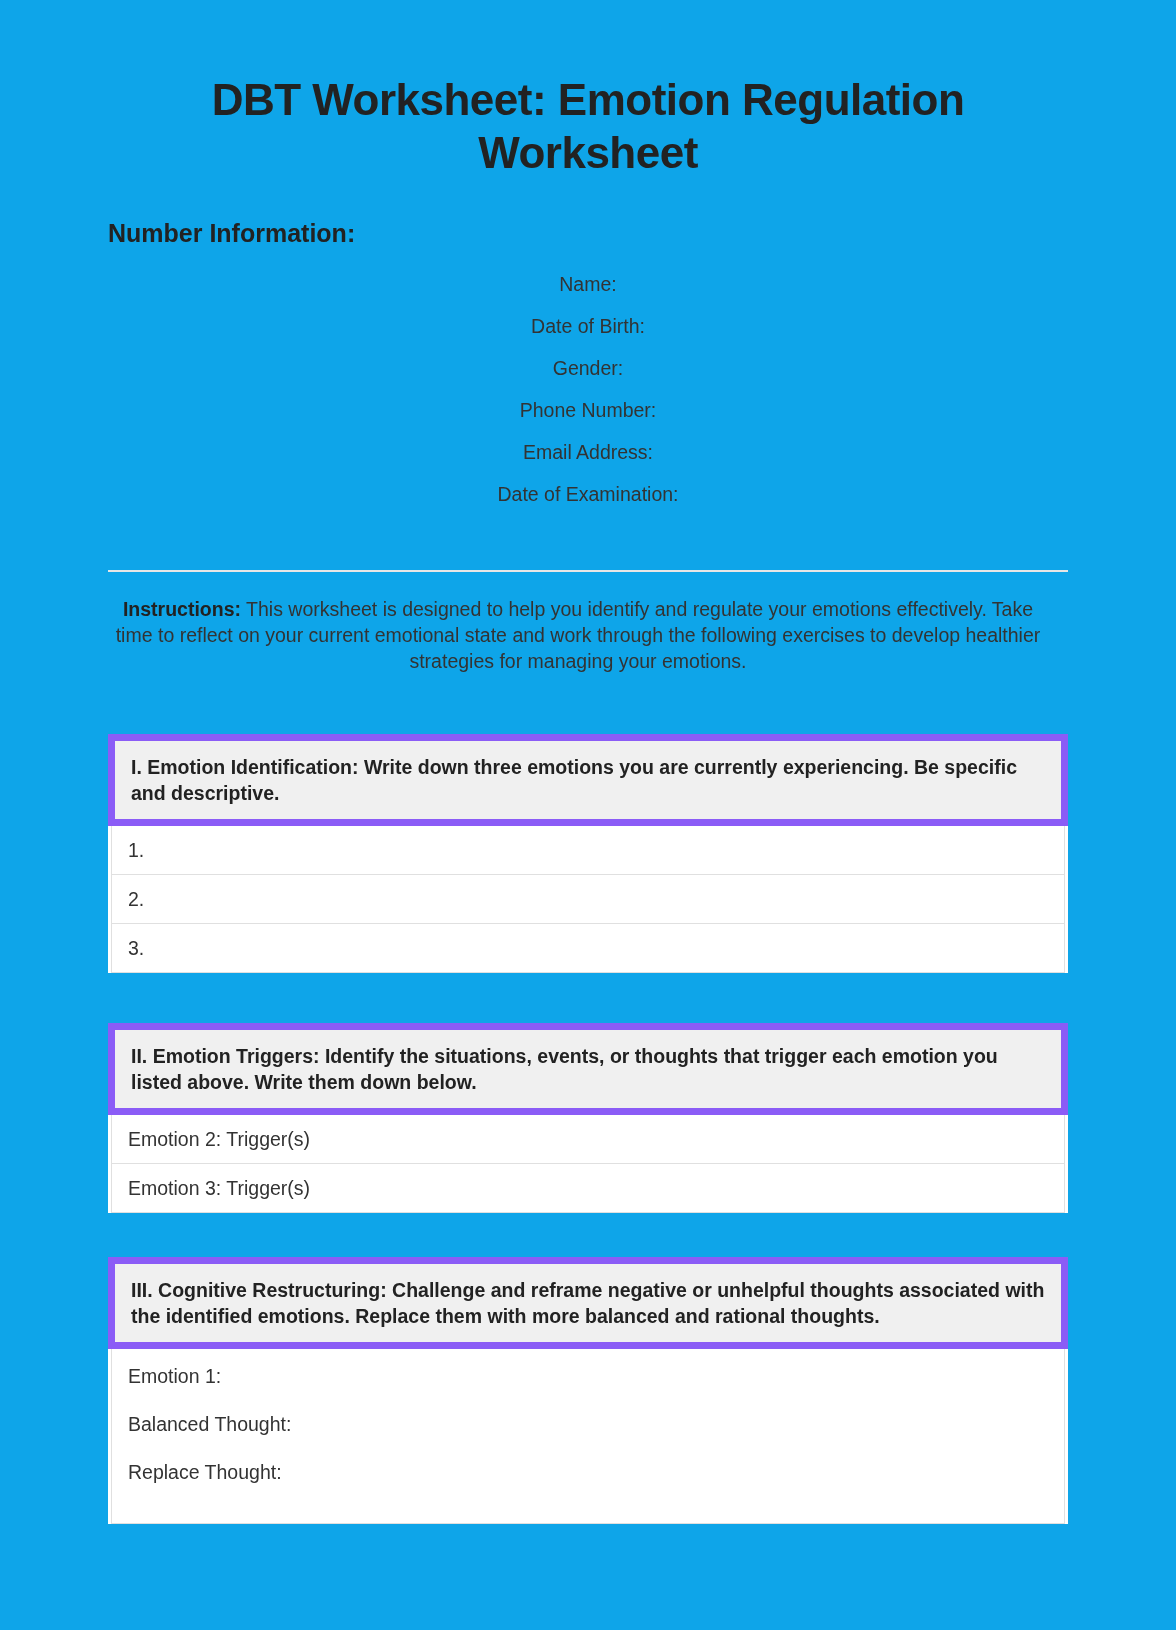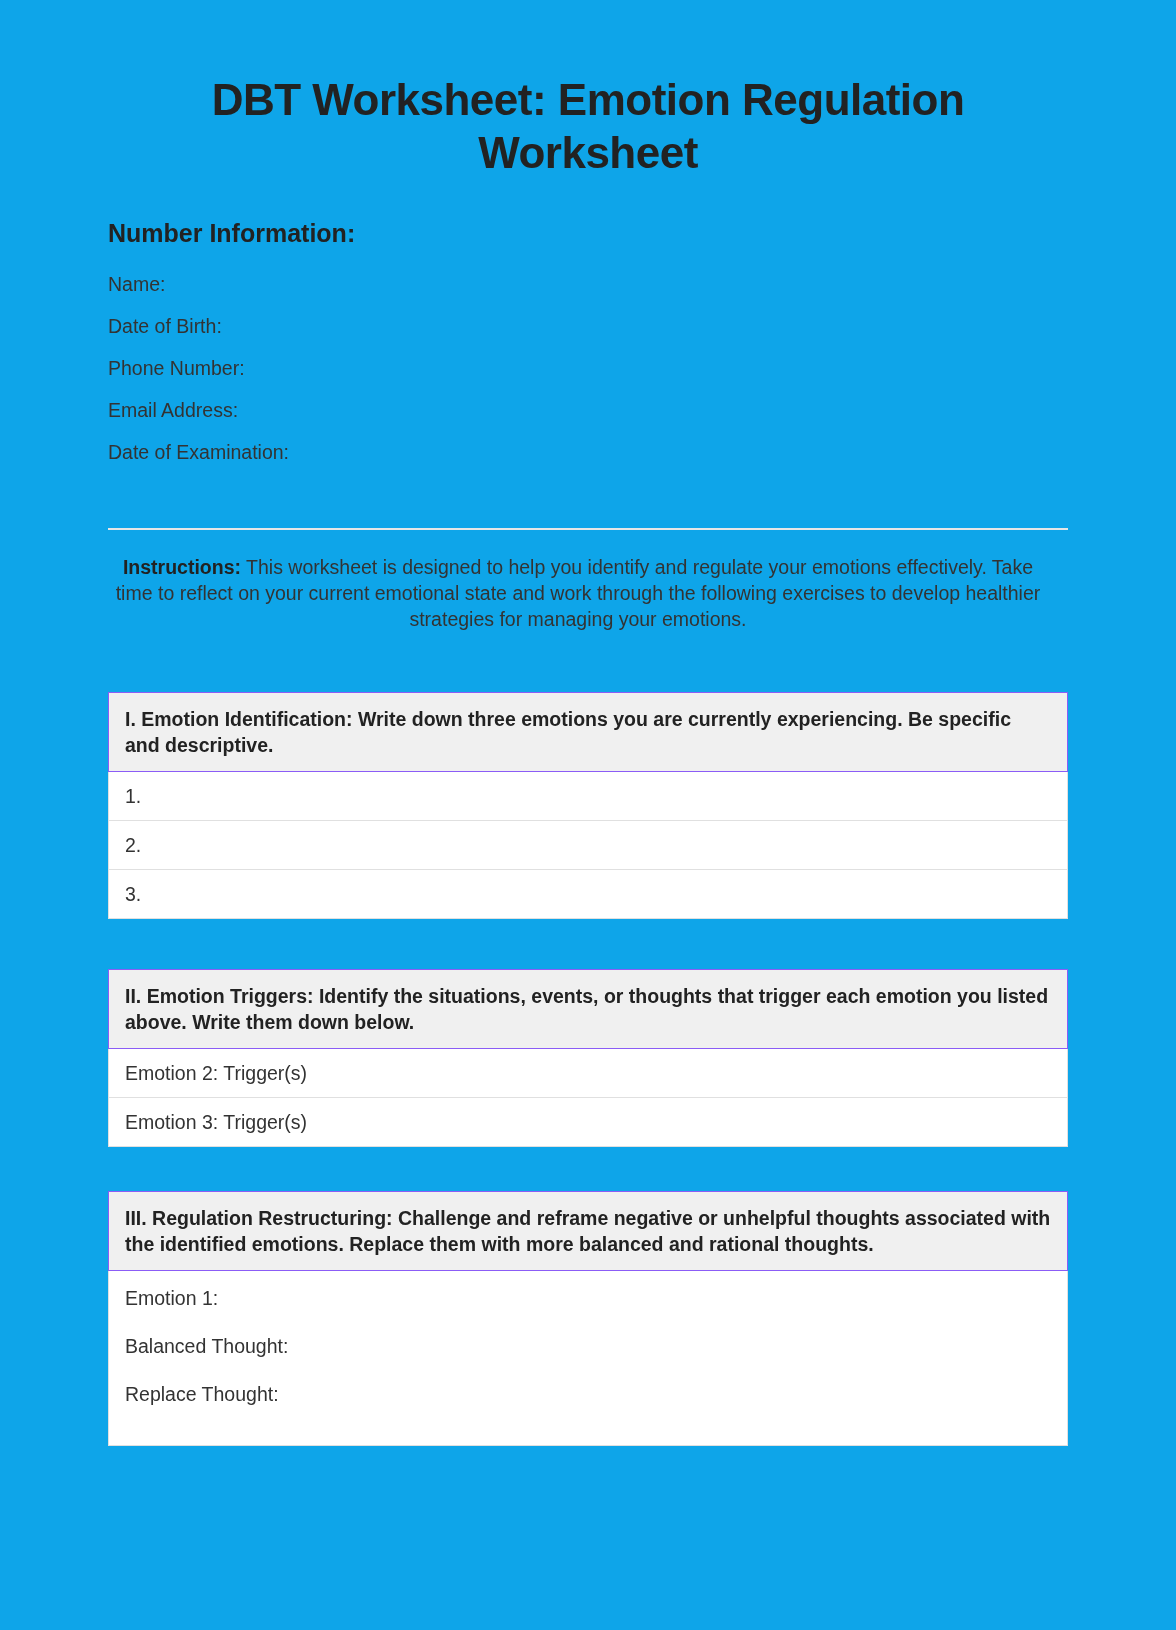--- a/index.html
+++ b/index.html
@@ -33,20 +33,21 @@
   }
   .client-heading {
     margin: 38px 0 0 0;
     font-size: 25px;
     line-height: 30px;
     font-weight: bold;
     color: #222222;
   }
   .fields {
     margin-top: 26px;
+    text-align: center;
   }
   .field {
     margin: 0 0 22px 0;
     font-size: 19.5px;
     line-height: 20px;
     color: #333333;
   }
   .divider {
     border: none;
     height: 2px;
@@ -79,21 +80,21 @@
     font-size: 19.5px;
     background: #ffffff;
   }
   table.ws-table th {
     background: #f0f0f0;
     text-align: left;
     font-weight: bold;
     color: #222222;
     padding: 13px 16px;
     line-height: 26px;
-    border: 1px solid #8b5cf6;
+    border: 7px solid #8b5cf6;
   }
   table.ws-table td {
     padding: 11px 16px;
     line-height: 26px;
     color: #333333;
     border: 1px solid #e0e0e0;
     background: #ffffff;
   }
   table.ws-table td.multi {
     padding: 14px 16px 38px 16px;
@@ -110,20 +111,21 @@
 
 <div class="page">
 
   <h1 class="title">DBT Worksheet: Emotion Regulation Worksheet</h1>
 
   <section>
     <h2 class="client-heading">Number Information:</h2>
     <div class="fields">
       <p class="field">Name:</p>
       <p class="field">Date of Birth:</p>
+      <p class="field">Gender:</p>
       <p class="field">Phone Number:</p>
       <p class="field">Email Address:</p>
       <p class="field">Date of Examination:</p>
     </div>
   </section>
 
   <hr class="divider">
 
   <p class="instructions"><strong>Instructions:</strong> <span>This worksheet is designed to help you identify and regulate your emotions effectively. Take time to reflect on your current emotional state and work through the following exercises to develop healthier strategies for managing your emotions.</span></p>
 
@@ -163,21 +165,21 @@
             <td>Emotion 3: Trigger(s)</td>
           </tr>
       </tbody>
     </table>
   </div>
 
   <div class="section third">
     <table class="ws-table">
       <thead>
         <tr>
-          <th>III. Regulation Restructuring: Challenge and reframe negative or unhelpful thoughts associated with the identified emotions. Replace them with more balanced and rational thoughts.</th>
+          <th>III. Cognitive Restructuring: Challenge and reframe negative or unhelpful thoughts associated with the identified emotions. Replace them with more balanced and rational thoughts.</th>
         </tr>
       </thead>
       <tbody>
         <tr>
           <td class="multi">
             <p>Emotion 1:</p>
             <p>Balanced Thought:</p>
             <p>Replace Thought:</p>
           </td>
         </tr>

